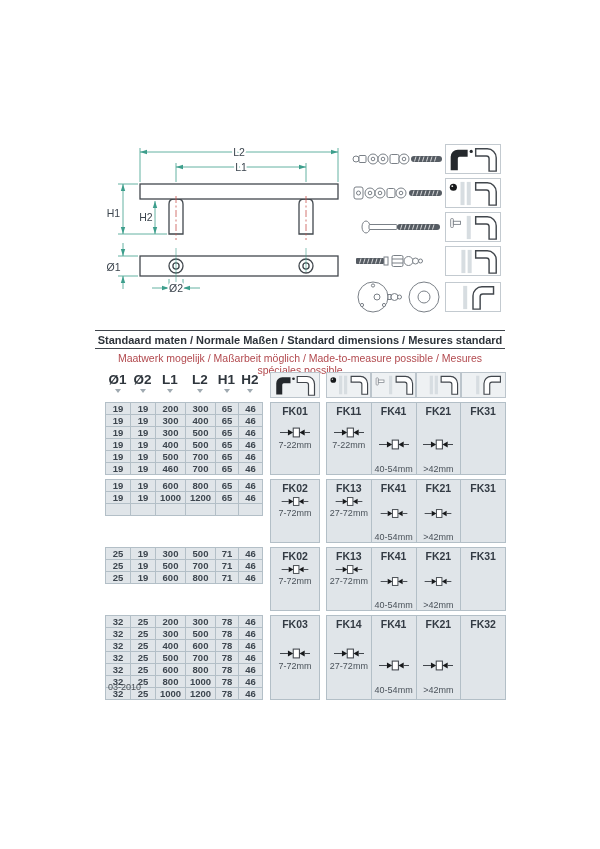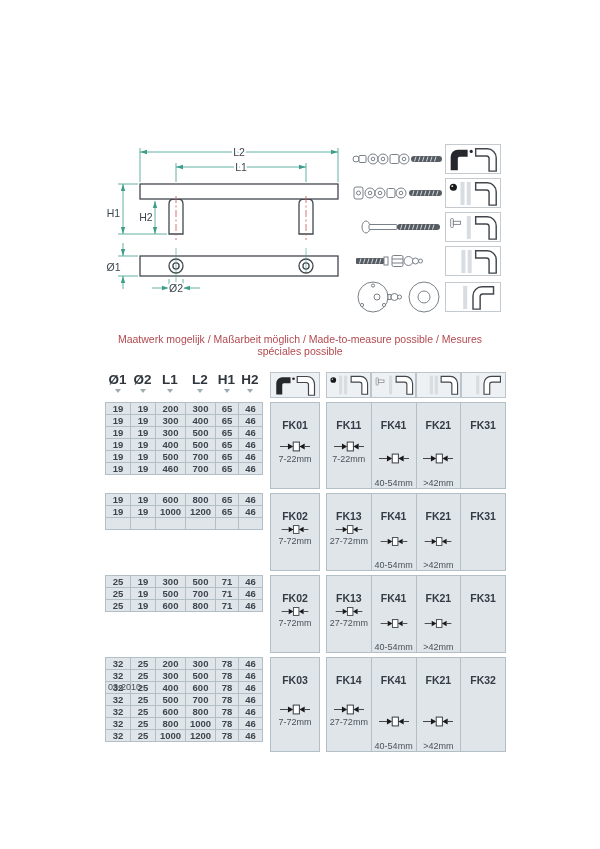--- a/index.html
+++ b/index.html
@@ -35,21 +35,21 @@
        border-top:4.5px solid #9fa9b0;margin-top:1px;}
   .w25{width:25px}.w30{width:30px}.w23{width:23px}.w24{width:24px}
 
   
   table.dim{border-collapse:collapse;table-layout:fixed;width:157px;}
   table.dim td{background:#e0e5e9;border:1px solid #b3bfc7;height:11px;padding:0;
                font-size:9.5px;font-weight:bold;color:#3c454e;text-align:center;line-height:11px;}
 
   
   .fkcell{background:#e0e5e9;border:1px solid #b3bfc7;box-sizing:border-box;flex:1;
-          display:flex;flex-direction:column;align-items:center;padding-top:17px;}
+          display:flex;flex-direction:column;align-items:center;padding-top:3px;}
   .fkgroup .fkcell + .fkcell{border-left:none;gap:12px;}
   .fkhcell{background:#eef1f3;border:1px solid #bcc5cc;box-sizing:border-box;flex:1;
            display:flex;align-items:center;justify-content:center;}
   .fkgroup2{display:flex;width:180px;flex:0 0 180px;}
   .fkcode{font-size:10.5px;font-weight:bold;color:#333b44;line-height:11px;}
   .fkrange{font-size:9px;color:#4a525a;line-height:10px;margin-top:1px;}
   .fkicon{display:block;}
   .b1 .fkicon{margin-top:9px;}
   .b2 .fkicon,.b3 .fkicon{margin-top:2px;}
   .b4 .fkicon{margin-top:17px;}
@@ -284,20 +284,21 @@
       </svg>
       <div class="hwbox">
         <svg viewBox="0 0 56 30" width="50" height="27">
             <use href="#pic-e"></use>
           </svg>
       </div>
     </div>
   </div>
 
   <div class="hdr">
+    <div class="hdr1">Standaard maten / Normale Maßen / Standard dimensions / Mesures standard</div>
     <div class="hdr2">Maatwerk mogelijk / Maßarbeit möglich / Made-to-measure possible / Mesures spéciales possible</div>
   </div>
 
   <div class="main">
 
     <div class="sec">
       <div class="leftcol colhdrs">
         <div class="hc w25">
             <span class="hlabel">Ø1</span>
             <span class="tri"></span>

